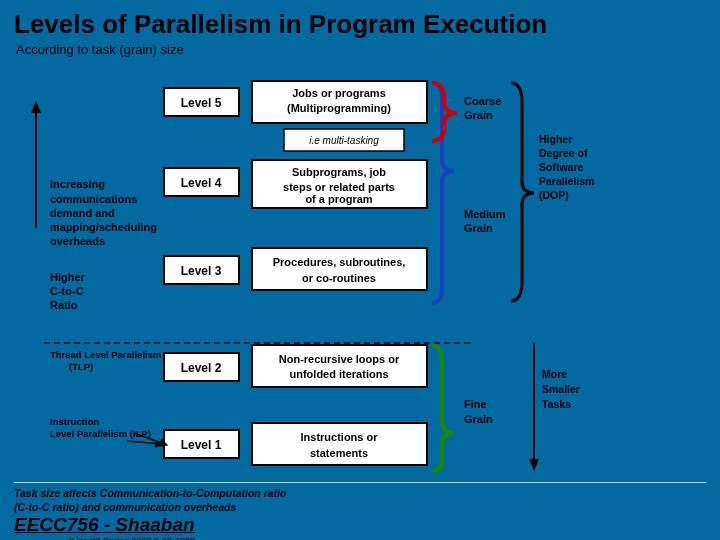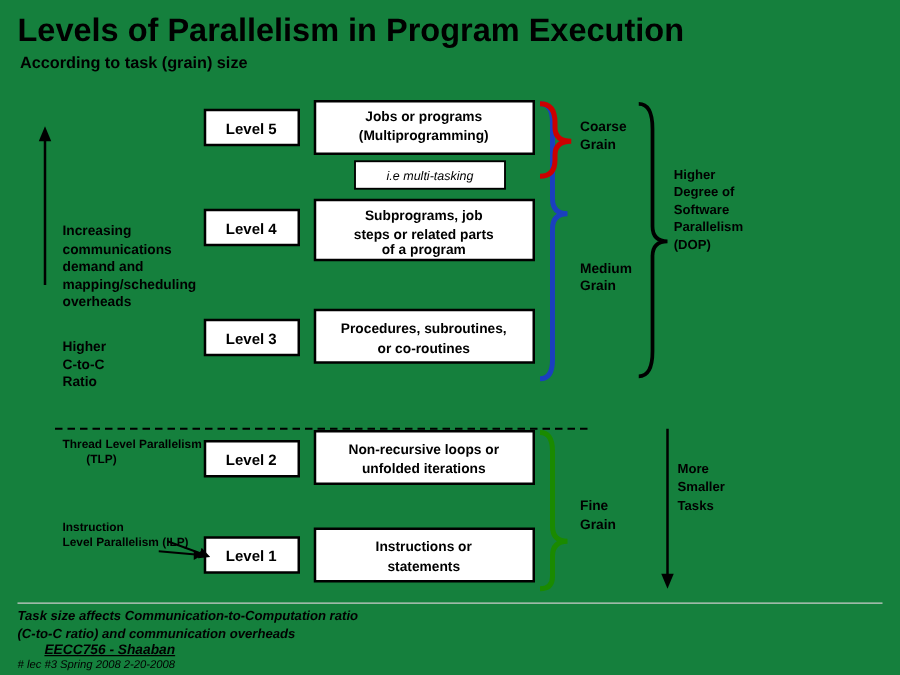--- a/index.html
+++ b/index.html
@@ -8,37 +8,37 @@
       height: 540px;
       background: #fff;
       font-family: Arial, sans-serif;
       overflow: hidden;
       position: relative;
     }
 
     .slide {
       width: 720px;
       height: 540px;
-      background: #15803d;
+      background: #0369a1;
       padding: 10px 14px 8px 14px;
       position: relative;
     }
 
     .title {
       font-size: 26px;
       font-weight: bold;
       font-family: Arial, sans-serif;
       color: #000;
       line-height: 1.15;
       margin-bottom: 2px;
     }
 
     .subtitle {
       font-size: 13px;
-      font-weight: bold;
+      font-weight: normal;
       margin-bottom: 6px;
       margin-left: 2px;
     }
 
     .footer {
       display: flex;
       flex-direction: column;
       justify-content: space-between;
       align-items: flex-start;
       margin-top: 4px;
@@ -53,21 +53,21 @@
       color: #000;
       max-width: 360px;
       line-height: 1.3;
     }
 
     .footer-right {
       text-align: right;
     }
 
     .eecc {
-      font-size: 11px;
+      font-size: 19px;
       font-weight: bold;
       text-decoration: underline;
       color: #000;
     }
 
     .footer-sub {
       font-size: 9px;
       color: #000;
     }
 

